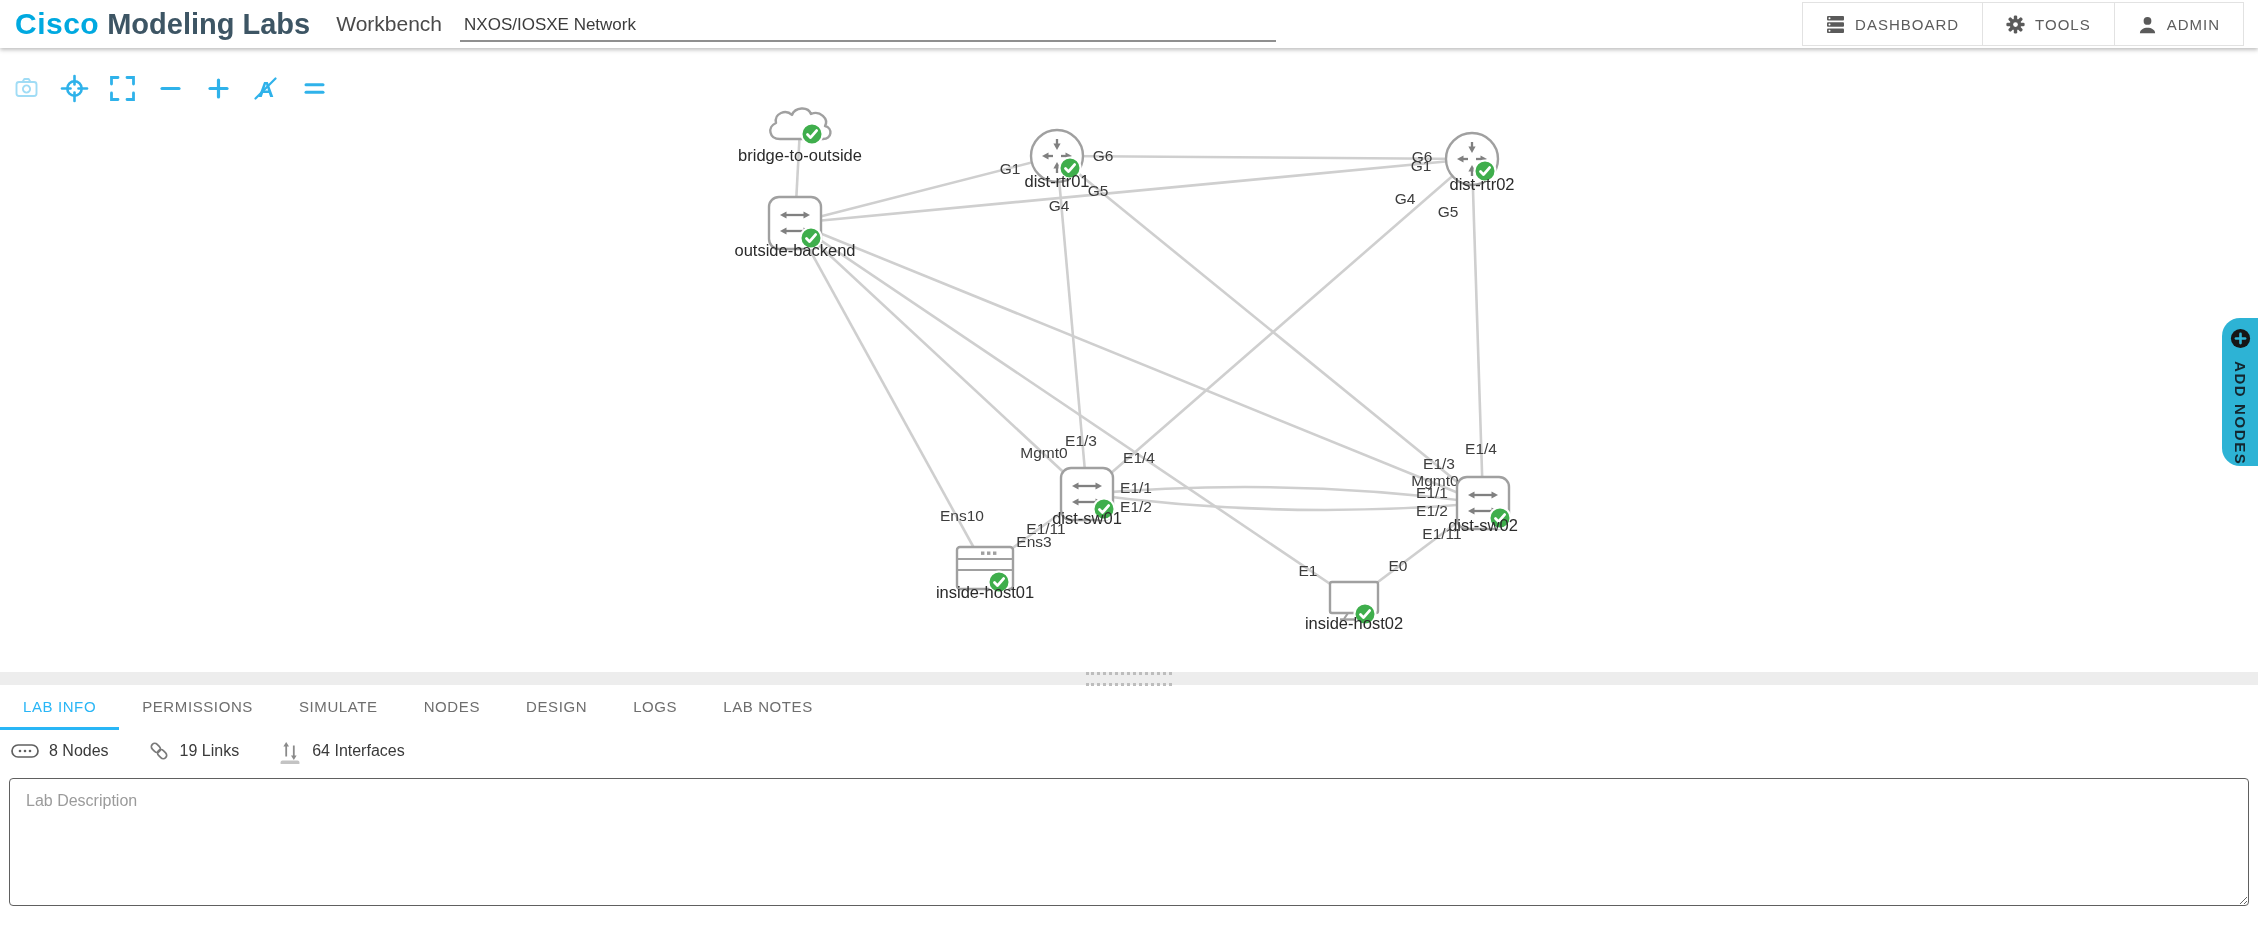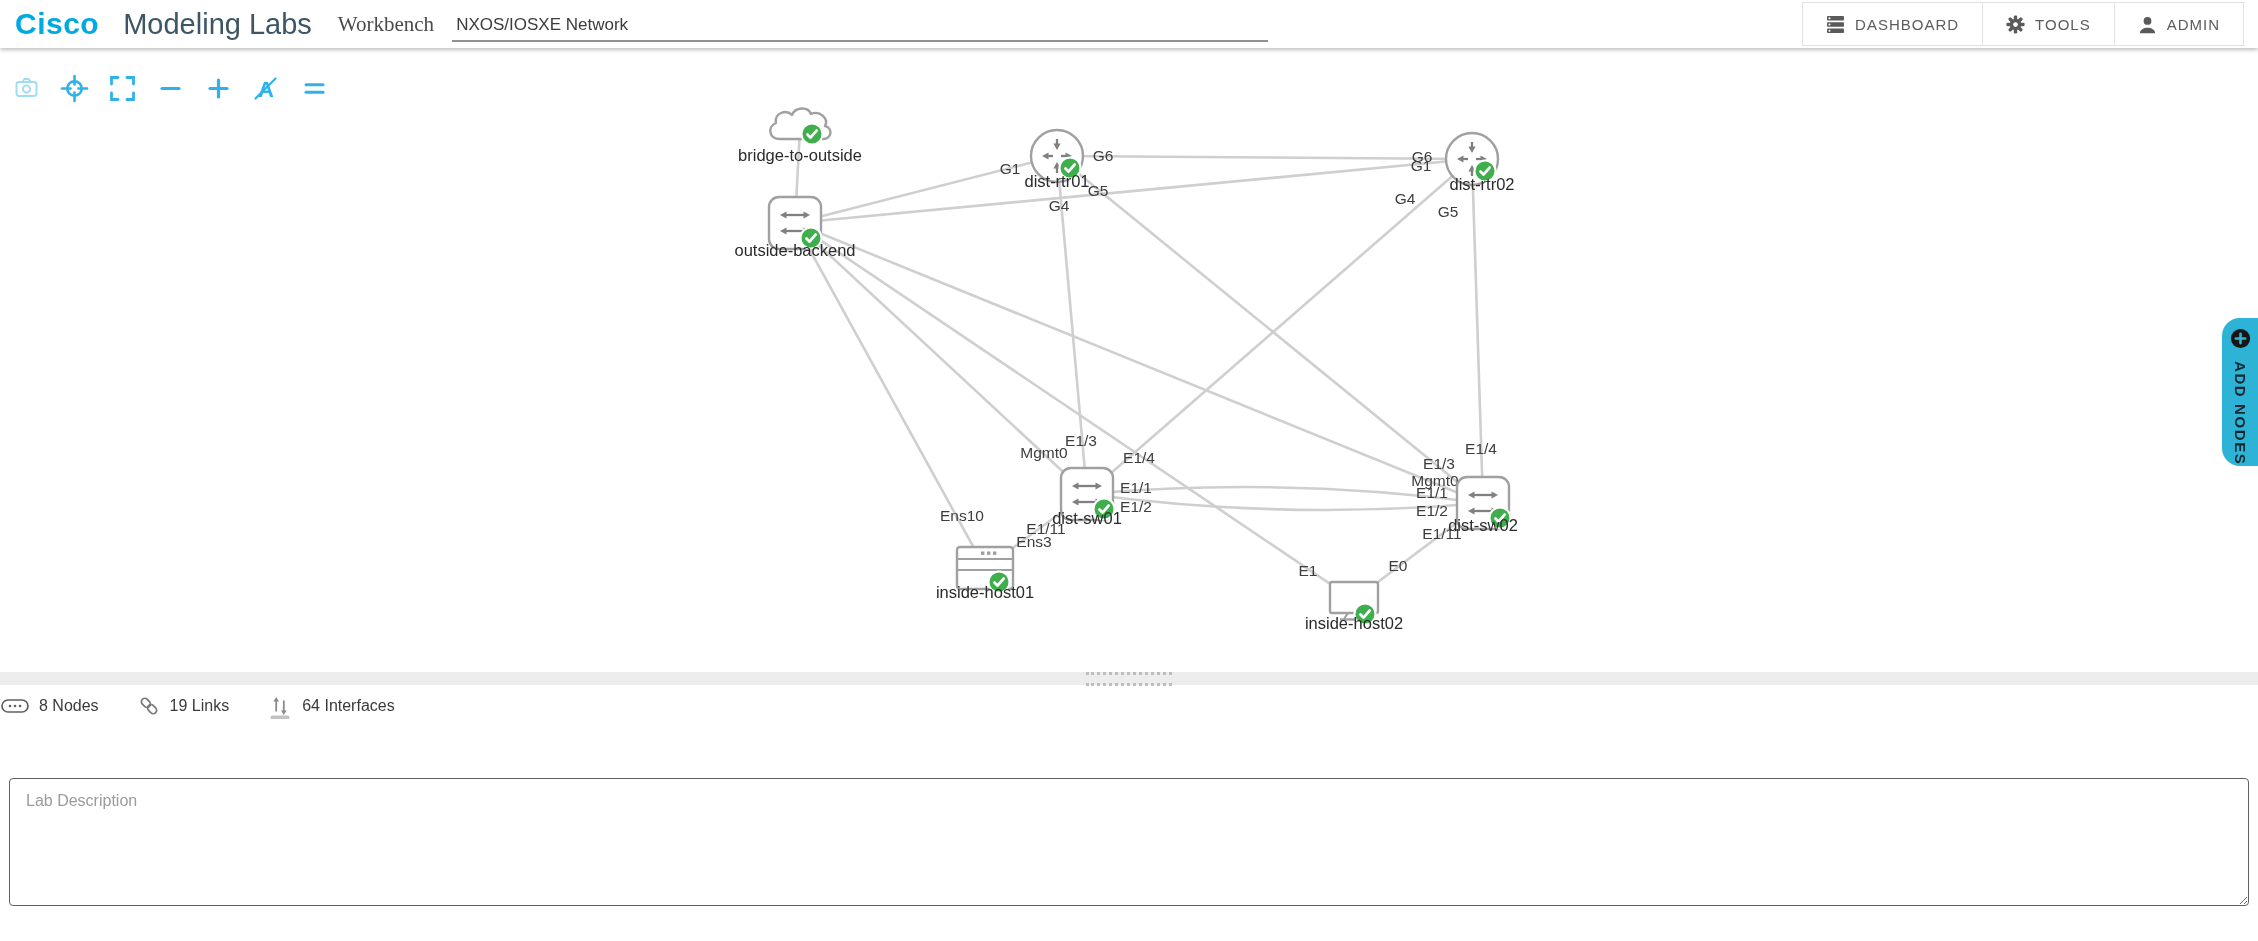--- a/index.html
+++ b/index.html
@@ -3,22 +3,22 @@
 <meta charset="utf-8">
 <style>
   html,body{margin:0;padding:0;}
   body{width:2258px;height:941px;overflow:hidden;background:#fff;
        font-family:"Liberation Sans",sans-serif;position:relative;}
   
   .topbar{position:absolute;top:0;left:0;width:2258px;height:48px;background:#fff;
           box-shadow:0 2px 4px rgba(0,0,0,.25);display:flex;align-items:center;z-index:40;}
   .brand{margin-left:15px;display:flex;align-items:baseline;white-space:nowrap;}
   .brand .cisco{color:#00a9e0;font-weight:bold;font-size:30px;letter-spacing:.5px;}
-  .brand .mlabs{color:#3d5564;font-size:29px;font-weight:400;margin-left:24px;}
-  .wb{color:#4a4a4a;font-size:21px;margin-left:26px;white-space:nowrap;font-family:Liberation Serif, serif;}
+  .brand .mlabs{color:#3d5564;font-size:29px;font-weight:700;margin-left:8px;}
+  .wb{color:#4a4a4a;font-size:21px;margin-left:26px;white-space:nowrap;}
   .lab-title{margin-left:18px;width:808px;border:none;border-bottom:2px solid #8f8f8f;
              font-family:inherit;font-size:17px;color:#3c3c3c;padding:0 4px 5px 4px;outline:none;
              align-self:flex-end;margin-bottom:6px;background:transparent;}
   .nav{margin-left:auto;display:flex;height:44px;margin-right:14px;}
   .nav button{display:flex;align-items:center;gap:10px;padding:12px 23px;background:#fff;
               border:1px solid #e2e2e2;margin-left:-1px;font-family:inherit;font-size:15px;
               letter-spacing:1px;color:#5c5c5c;cursor:pointer;}
   .nav svg{display:block;}
   
   .canvas{position:absolute;top:44px;left:0;width:2258px;height:628px;background:#fff;margin-top:16px;}
@@ -40,21 +40,21 @@
   .divider{position:absolute;top:672px;left:0;width:2258px;height:13px;background:#ededed;
            display:flex;justify-content:center;align-items:center;cursor:row-resize;z-index:10;}
   .divider .dots{width:86px;height:8px;border-top:3px dotted #bdbdbd;border-bottom:3px dotted #bdbdbd;}
   
   .panel{position:absolute;top:685px;left:0;width:2258px;height:256px;background:#fff;}
   .tabs{display:flex;height:45px;align-items:stretch;}
   .tab{padding:0 23px;display:flex;align-items:center;font-size:15px;letter-spacing:.6px;
        color:#6e6e6e;cursor:pointer;border:none;background:transparent;font-family:inherit;
        border-bottom:3px solid transparent;box-sizing:border-box;}
   .tab.active{color:#29b6f6;border-bottom-color:#29b6f6;}
-  .stats{display:flex;align-items:center;gap:38px;padding-left:0;height:34px;margin-top:4px;}
+  .stats{display:flex;align-items:center;gap:38px;padding-left:10px;height:34px;margin-top:4px;}
   .stat{display:flex;align-items:center;gap:9px;font-size:16px;color:#3a3a3a;}
   .stat svg{display:block;}
   .desc{position:absolute;top:93px;left:9px;width:2240px;height:128px;box-sizing:border-box;
         border:1.5px solid #606060;border-radius:4px;padding:13px 16px;font-family:inherit;
         font-size:16px;color:#333;resize:vertical;outline:none;}
   .desc::placeholder{color:#9b9b9b;}
 </style>
 </head>
 <body>
 
@@ -326,20 +326,29 @@
         </svg></span>
     <span class="vtext">ADD NODES</span>
   </button>
 </div>
 
 <div class="divider">
   <div class="dots"></div>
 </div>
 
 <section class="panel">
+  <div class="tabs">
+    <button class="tab active">LAB INFO</button>
+    <button class="tab">PERMISSIONS</button>
+    <button class="tab">SIMULATE</button>
+    <button class="tab">NODES</button>
+    <button class="tab">DESIGN</button>
+    <button class="tab">LOGS</button>
+    <button class="tab">LAB NOTES</button>
+  </div>
   <div class="stats">
     <div class="stat">
       <span>
           <svg width="30" height="22" viewBox="-15 -11 30 22" fill="none">
             <rect x="-13" y="-6" width="26" height="12" rx="6" stroke="#606060" stroke-width="1.7"></rect>
             <g fill="#606060">
               <circle cx="-5" cy="0" r="1.3"></circle>
               <circle cx="0" cy="0" r="1.3"></circle>
               <circle cx="5" cy="0" r="1.3"></circle>
             </g>

